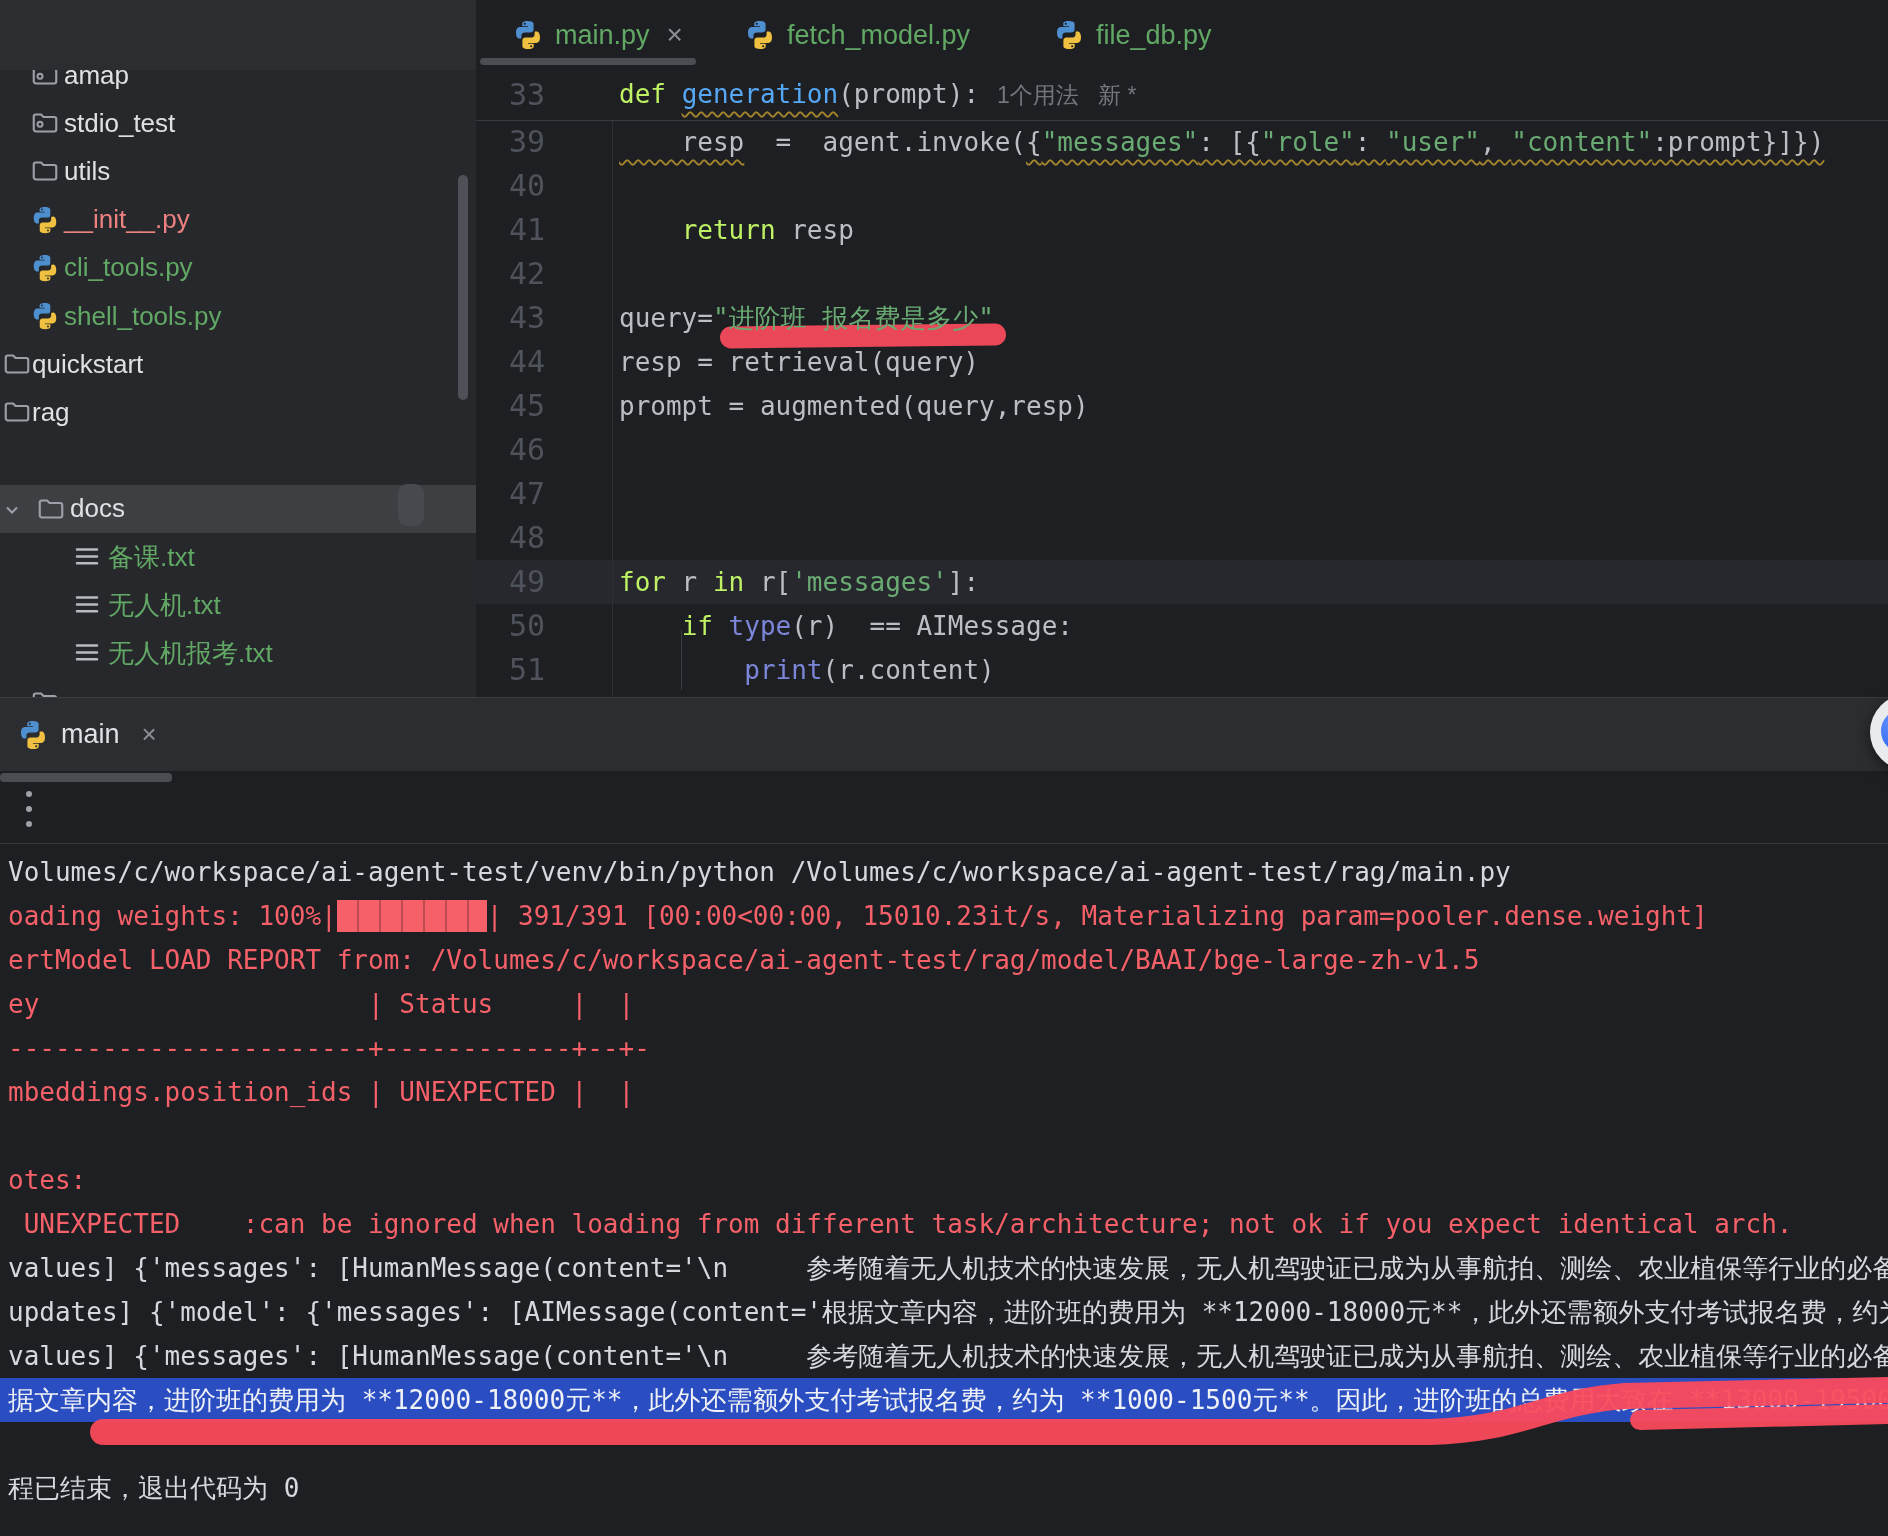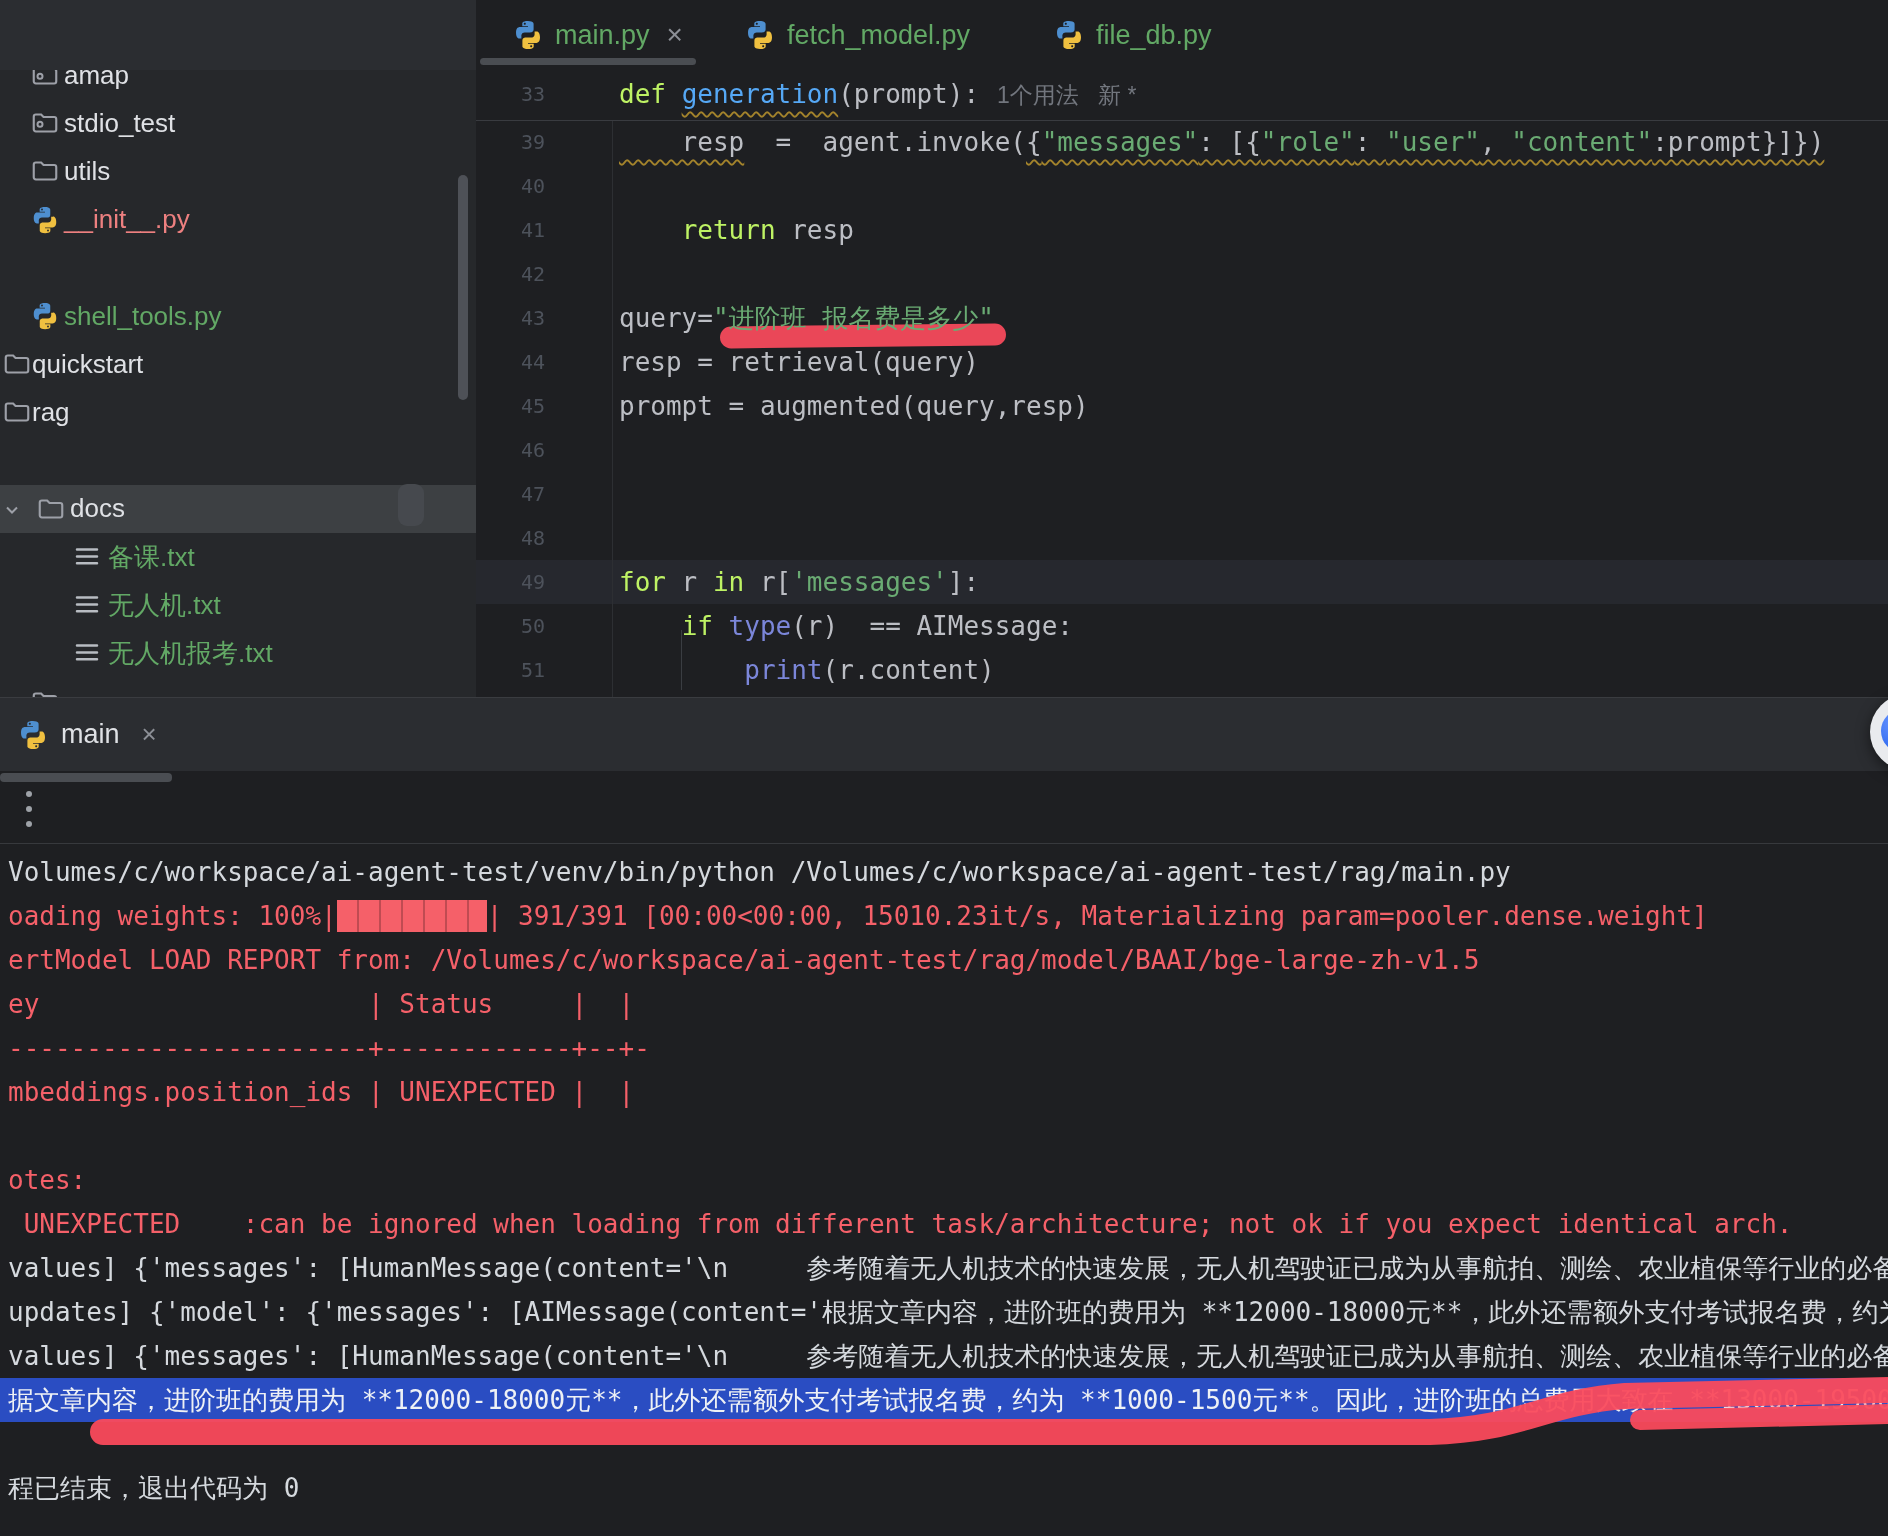--- a/index.html
+++ b/index.html
@@ -21,21 +21,21 @@
   .trow .lbl{position:absolute;font-size:26px;white-space:nowrap;}
   .c-white{color:#dfe1e5;} .c-green{color:#62a865;} .c-red{color:#ed8080;}
   .chev{position:absolute;left:2px;top:15px;width:20px;height:20px;}
   #tree-scroll{left:458px;top:175px;width:10px;height:225px;border-radius:5px;background:#4e5157;}
   #side-grip{left:398px;top:484px;width:26px;height:42px;border-radius:9px;background:#46494e;}
   
   #editor{left:476px;top:70px;width:1412px;height:627px;background:#1e1f22;overflow:hidden;}
   #gutter-line{position:absolute;left:136px;top:0;width:1px;height:627px;background:#2d2f33;}
   .crow{position:absolute;left:0;width:1412px;height:44px;}
   .crow .num{position:absolute;left:0;top:0;width:69px;height:44px;line-height:44px;text-align:right;
-             font-family:"DejaVu Sans Mono",monospace;font-size:20px;color:#4d525b;}
+             font-family:"DejaVu Sans Mono",monospace;font-size:30px;color:#4d525b;}
   .crow pre{position:absolute;left:143px;top:0;margin:0;height:44px;line-height:44px;
             font-family:"DejaVu Sans Mono",monospace;font-size:26px;}
   #sticky-row{position:absolute;left:0;top:0;width:1412px;height:50px;background:#1e1f22;
               border-bottom:1px solid #393b40;z-index:4;}
   #sticky-row .num{line-height:49px;height:49px;}
   #sticky-row pre{line-height:49px;height:49px;}
   .tk-pl{color:#bcbec4;} .tk-kw{color:#bef264;} .tk-str{color:#6aab73;}
   .tk-fn{color:#56a8f5;} .tk-bi{color:#7b86d9;}
   .sq{text-decoration:underline wavy #a3832b 2px;text-underline-offset:8px;text-decoration-skip-ink:none;}
   .inlay{color:#72767e;font-size:23px;margin-left:18px;font-family:"Liberation Sans",sans-serif;}
@@ -129,20 +129,29 @@
       </div>
       <div class="trow" style="top: 125.6px;">
         <span class="icon" style="left:30px">
           <svg width="30" height="30" viewBox="0 0 32 32">
     <path fill="#4e8fd0" d="M15.9 2c-6 0-5.6 2.6-5.6 2.6v2.7h5.7v.8H7.9S4 7.7 4 13.8c0 6 3.4 5.8 3.4 5.8h2v-2.8s-.1-3.4 3.3-3.4h5.7s3.2.1 3.2-3.1V5.1S22.1 2 15.9 2zm-3.1 1.8c.6 0 1 .4 1 1s-.4 1-1 1-1-.4-1-1 .4-1 1-1z"></path>
     <path fill="#f0c040" d="M16.1 30c6 0 5.6-2.6 5.6-2.6v-2.7H16v-.8h8.1s3.9.4 3.9-5.7c0-6-3.4-5.8-3.4-5.8h-2v2.8s.1 3.4-3.3 3.4h-5.7s-3.2-.1-3.2 3.1v5.2S9.9 30 16.1 30zm3.1-1.8c-.6 0-1-.4-1-1s.4-1 1-1 1 .4 1 1-.4 1-1 1z"></path>
           </svg>
         </span>
         <span class="lbl c-red" style="left:64px">__init__.py</span>
       </div>
+      <div class="trow" style="top: 173.8px;">
+        <span class="icon" style="left:30px">
+          <svg width="30" height="30" viewBox="0 0 32 32">
+    <path fill="#4e8fd0" d="M15.9 2c-6 0-5.6 2.6-5.6 2.6v2.7h5.7v.8H7.9S4 7.7 4 13.8c0 6 3.4 5.8 3.4 5.8h2v-2.8s-.1-3.4 3.3-3.4h5.7s3.2.1 3.2-3.1V5.1S22.1 2 15.9 2zm-3.1 1.8c.6 0 1 .4 1 1s-.4 1-1 1-1-.4-1-1 .4-1 1-1z"></path>
+    <path fill="#f0c040" d="M16.1 30c6 0 5.6-2.6 5.6-2.6v-2.7H16v-.8h8.1s3.9.4 3.9-5.7c0-6-3.4-5.8-3.4-5.8h-2v2.8s.1 3.4-3.3 3.4h-5.7s-3.2-.1-3.2 3.1v5.2S9.9 30 16.1 30zm3.1-1.8c-.6 0-1-.4-1-1s.4-1 1-1 1 .4 1 1-.4 1-1 1z"></path>
+          </svg>
+        </span>
+        <span class="lbl c-green" style="left:64px">cli_tools.py</span>
+      </div>
       <div class="trow" style="top: 222px;">
         <span class="icon" style="left:30px">
           <svg width="30" height="30" viewBox="0 0 32 32">
     <path fill="#4e8fd0" d="M15.9 2c-6 0-5.6 2.6-5.6 2.6v2.7h5.7v.8H7.9S4 7.7 4 13.8c0 6 3.4 5.8 3.4 5.8h2v-2.8s-.1-3.4 3.3-3.4h5.7s3.2.1 3.2-3.1V5.1S22.1 2 15.9 2zm-3.1 1.8c.6 0 1 .4 1 1s-.4 1-1 1-1-.4-1-1 .4-1 1-1z"></path>
     <path fill="#f0c040" d="M16.1 30c6 0 5.6-2.6 5.6-2.6v-2.7H16v-.8h8.1s3.9.4 3.9-5.7c0-6-3.4-5.8-3.4-5.8h-2v2.8s.1 3.4-3.3 3.4h-5.7s-3.2-.1-3.2 3.1v5.2S9.9 30 16.1 30zm3.1-1.8c-.6 0-1-.4-1-1s.4-1 1-1 1 .4 1 1-.4 1-1 1z"></path>
           </svg>
         </span>
         <span class="lbl c-green" style="left:64px">shell_tools.py</span>
       </div>
       <div class="trow" style="top: 270.2px;">

